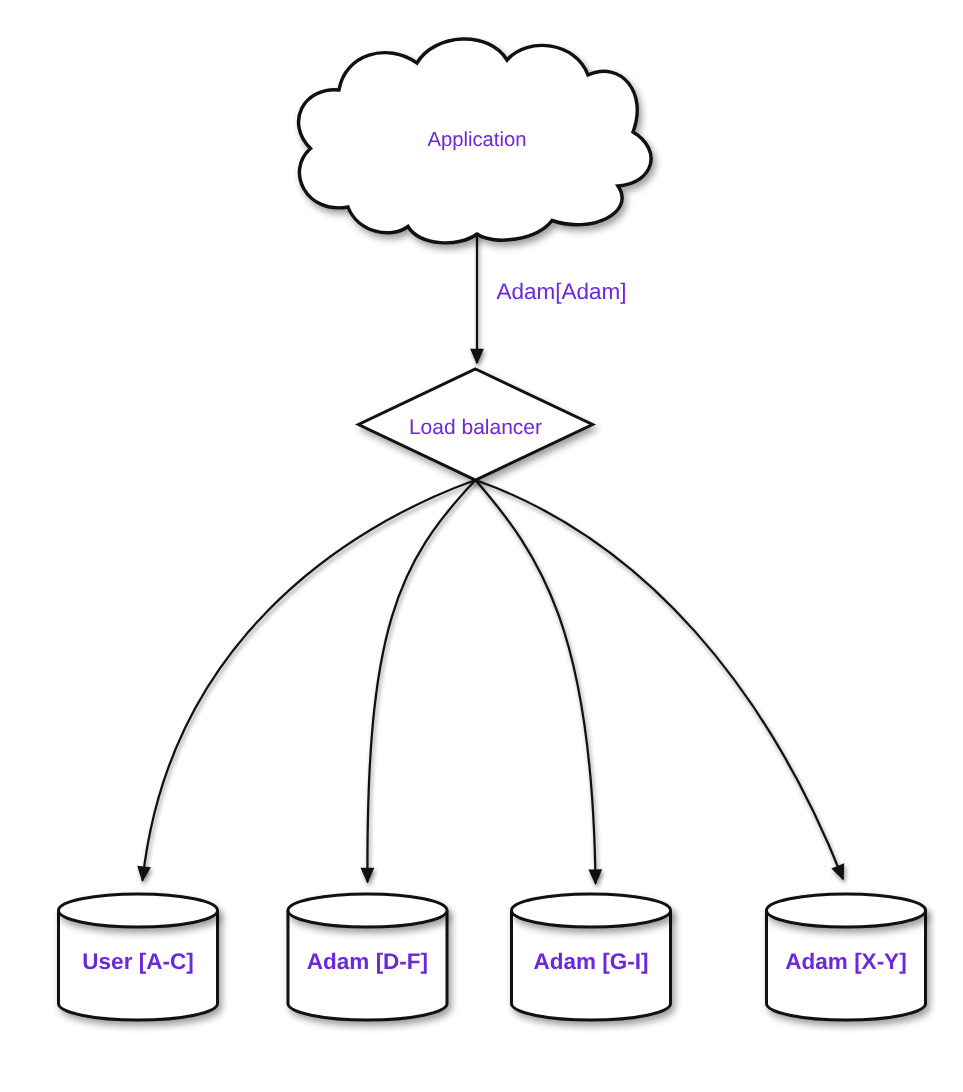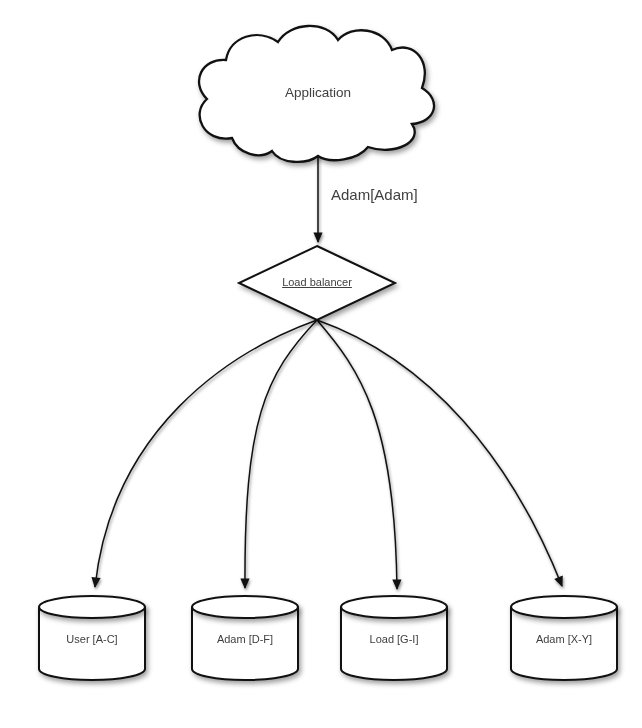--- a/index.html
+++ b/index.html
@@ -30,42 +30,42 @@
   .cyl          { stroke-width: 2px; }
   .edge {
     fill: none;
     stroke: #111111;
     stroke-width: 1.5px;
     filter: drop-shadow(1.5px 2px 1.5px rgba(0,0,0,0.45));
   }
   .arrowhead { fill: #111111; }
   .label {
     position: absolute;
-    color: #404040;
+    color: #6d28d9;
     white-space: nowrap;
     -webkit-user-select: none;
     user-select: none;
   }
   .label.centered { text-align: center; }
   .app-label {
     left: 218px; top: 85px; width: 200px;
     font-size: 13.5px;
   }
   .edge-label {
     left: 331px; top: 186px;
     font-size: 15px;
   }
   .lb-label {
     left: 237px; top: 276px; width: 160px;
-    font-size: 11px;
-    text-decoration: underline;
+    font-size: 14px;
   }
   .shard-label {
     top: 633px; width: 106px;
-    font-size: 11px;
+    font-size: 15px;
+    font-weight: bold;
   }
   .shard-label.s1 { left: 39px;  }
   .shard-label.s2 { left: 192px; }
   .shard-label.s3 { left: 341px; }
   .shard-label.s4 { left: 511px; }
 </style>
 </head>
 <body>
 
 <div class="canvas">
@@ -131,17 +131,17 @@
   <div class="label centered app-label">Application</div>
 
   <div class="label edge-label">Adam[Adam]</div>
 
   <div class="label centered lb-label">Load balancer</div>
 
   <div class="label centered shard-label s1">User [A-C]</div>
 
   <div class="label centered shard-label s2">Adam [D-F]</div>
 
-  <div class="label centered shard-label s3">Load [G-I]</div>
+  <div class="label centered shard-label s3">Adam [G-I]</div>
 
   <div class="label centered shard-label s4">Adam [X-Y]</div>
 
 </div>
 
 </body></html>

